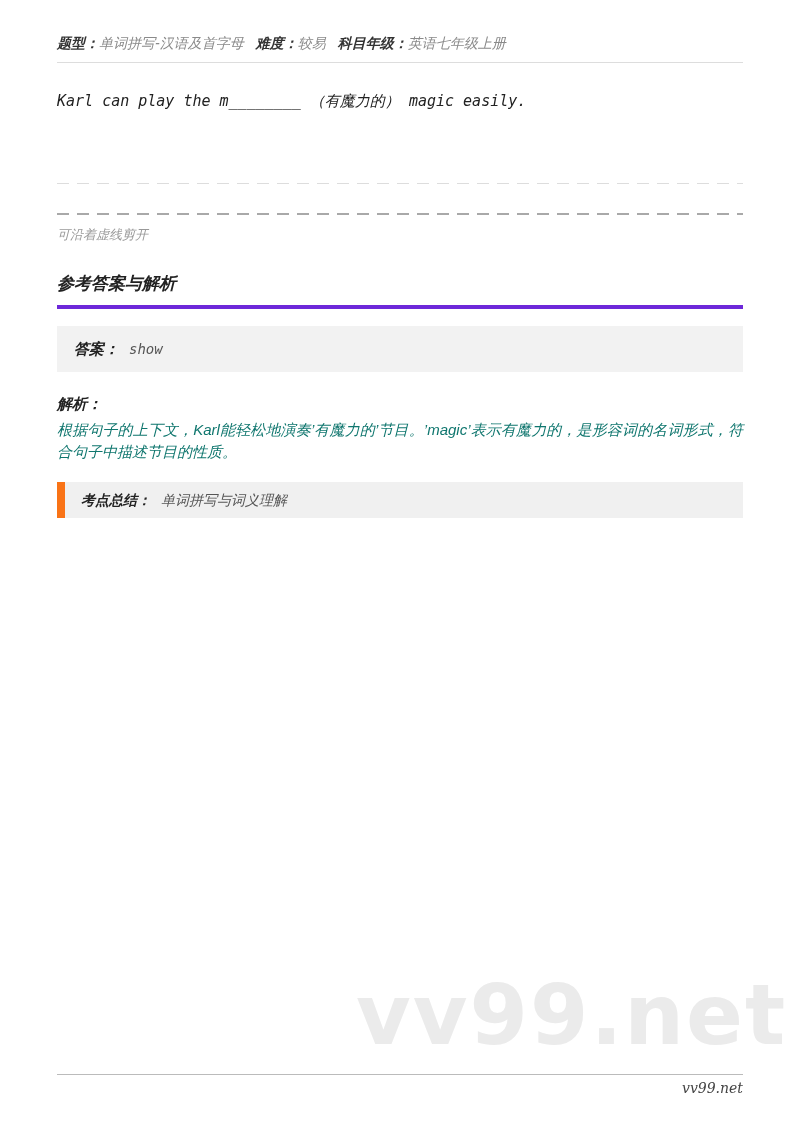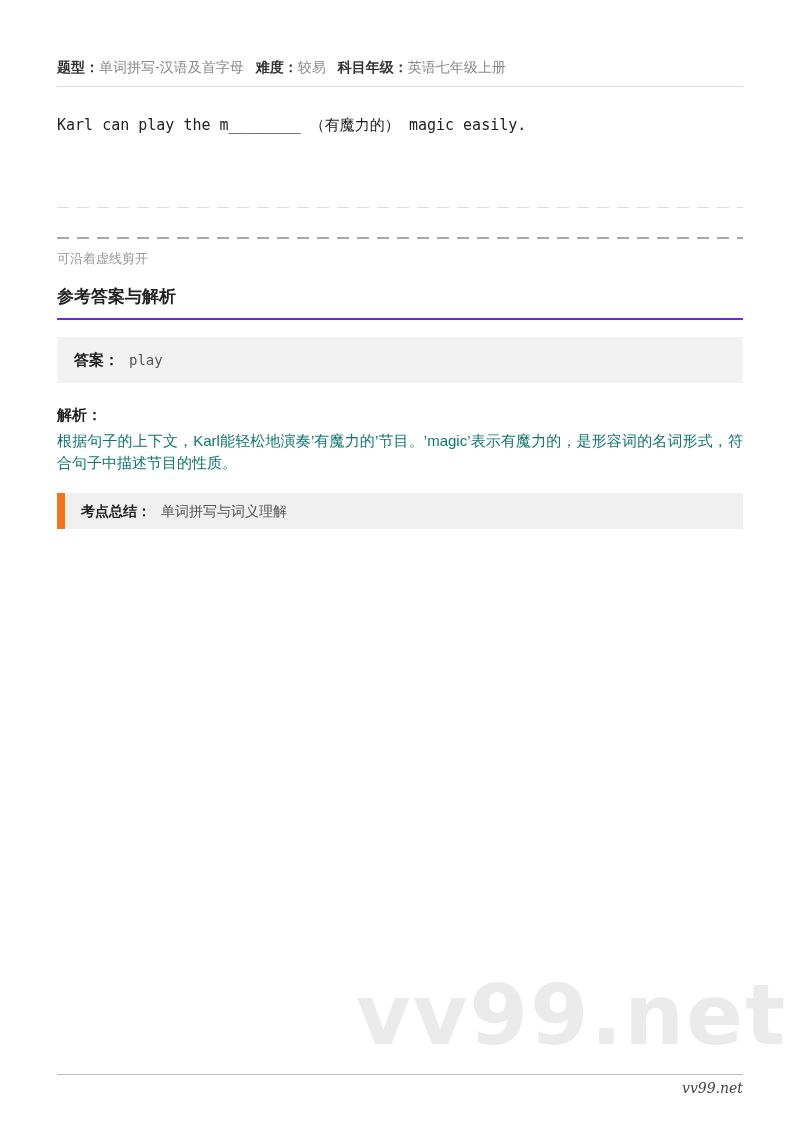--- a/index.html
+++ b/index.html
@@ -12,21 +12,22 @@
     position: relative;
     width: 800px;
     height: 1131px;
     margin: 0 auto;
     background: #ffffff;
     overflow: hidden;
   }
   .content {
     position: relative;
     z-index: 2;
-    padding: 58px 57px 0 57px;
+    padding: 34px 57px 0 57px;
+    font-style: italic;
   }
 
   
   .meta-row {
     font-size: 14px;
     line-height: 18px;
     white-space: nowrap;
   }
   .meta-label {
     font-weight: bold;
@@ -68,26 +69,26 @@
   }
   .cut-hint {
     margin-top: 11px;
     font-size: 13px;
     line-height: 18px;
     color: #999999;
   }
 
   
   .section-title {
-    margin-top: 19px;
+    margin-top: 30px;
     font-size: 17px;
     line-height: 20px;
     font-weight: bold;
     color: #222222;
-    border-bottom: 2px solid #6d28d9;
+    border-bottom: 4px solid #6d28d9;
     padding-bottom: 11px;
   }
   .answer-box {
     margin-top: 17px;
     background: #f2f2f2;
     padding: 14px 17px;
     font-size: 15px;
     line-height: 18px;
   }
   .bold-label {
@@ -173,21 +174,21 @@
 
     <p class="question">Karl can play the m________ （有魔力的） magic easily.</p>
 
     <div class="dash dash-light"></div>
     <div class="dash dash-dark"></div>
     <div class="cut-hint">可沿着虚线剪开</div>
 
     <h2 class="section-title">参考答案与解析</h2>
 
     <div class="answer-box">
-      <span class="bold-label">答案：</span><span class="mono-value">play</span>
+      <span class="bold-label">答案：</span><span class="mono-value">show</span>
     </div>
 
     <div class="analysis">
       <span class="bold-label">解析：</span>
       <p>根据句子的上下文，Karl能轻松地演奏’有魔力的’节目。’magic’表示有魔力的，是形容词的名词形式，符合句子中描述节目的性质。</p>
     </div>
 
     <div class="summary-box">
       <span class="bold-label">考点总结：</span><span class="value">单词拼写与词义理解</span>
     </div>

